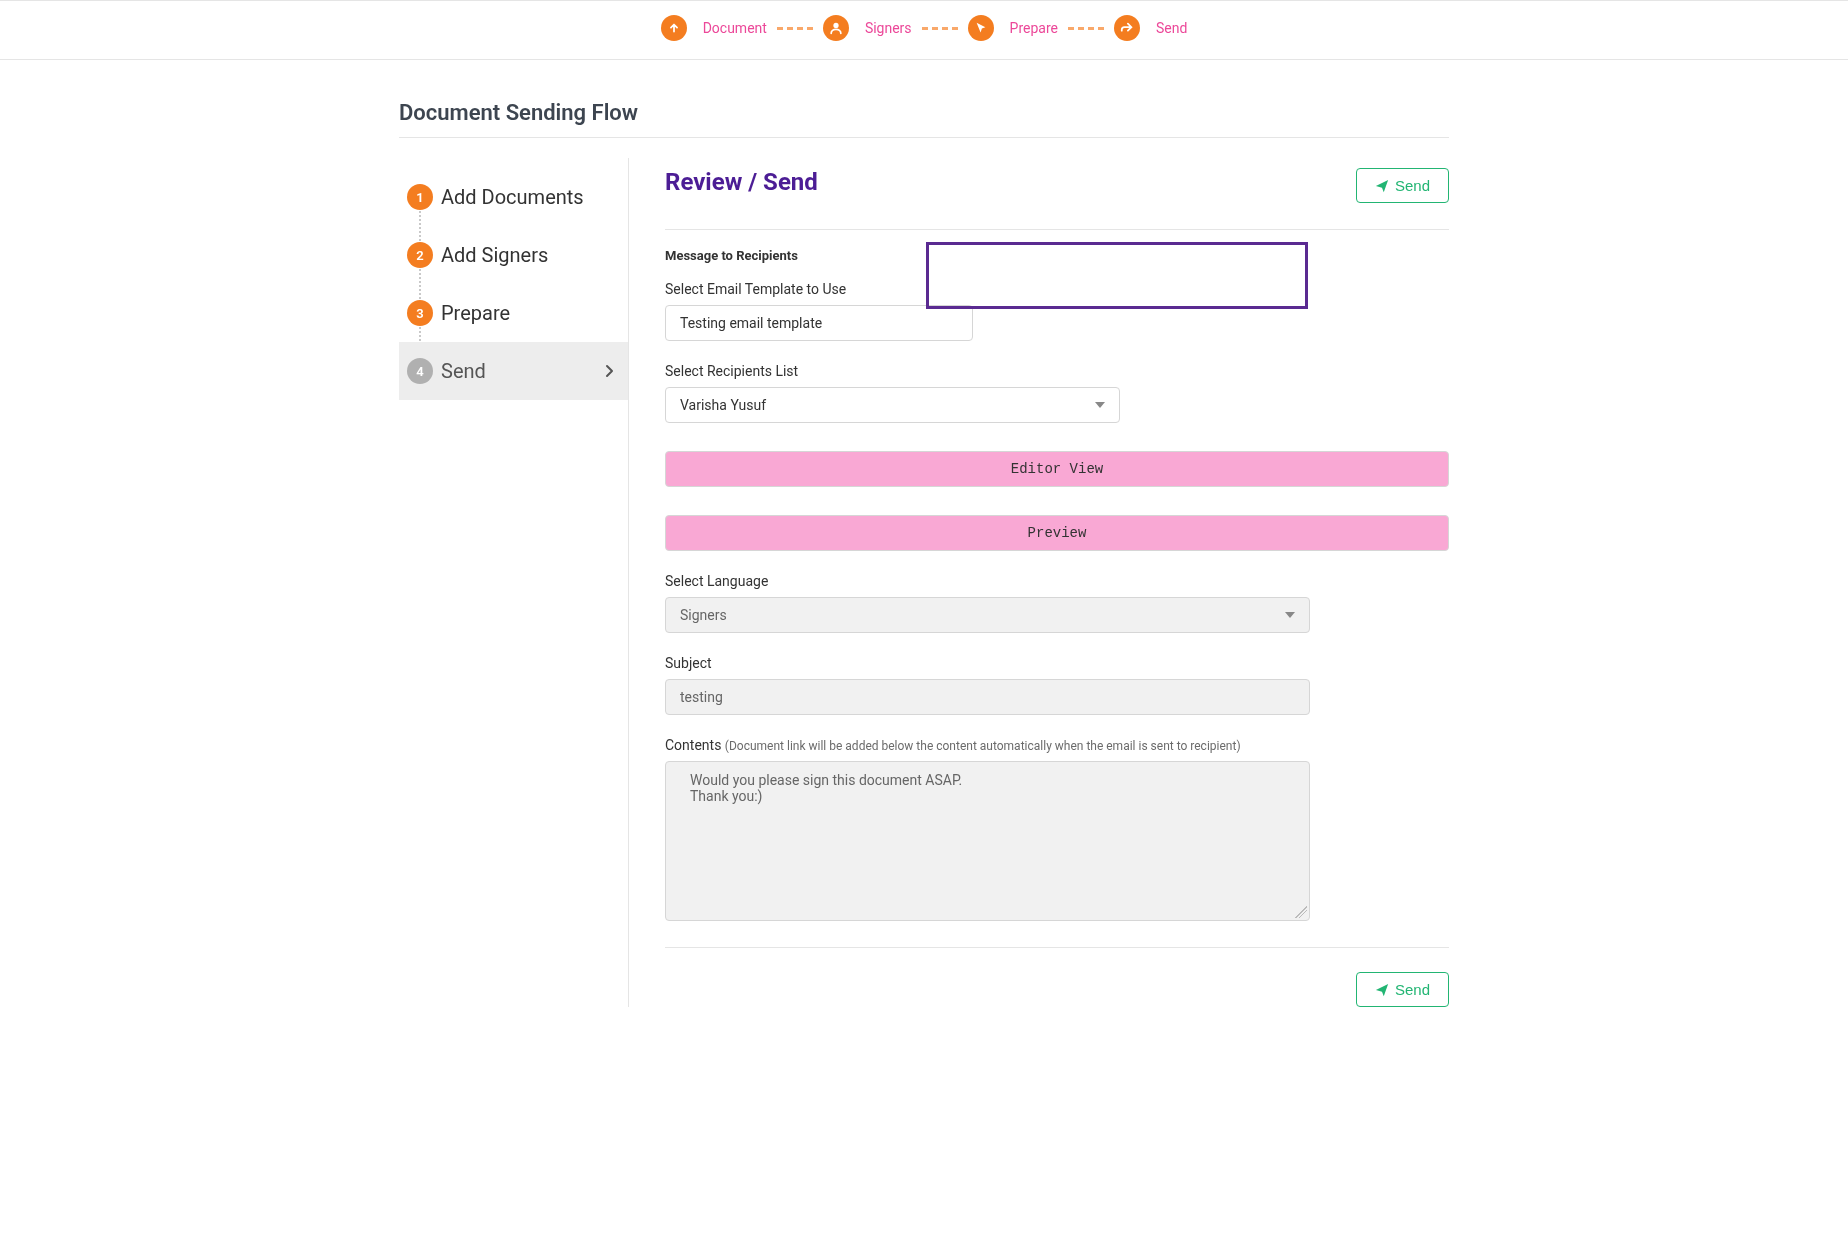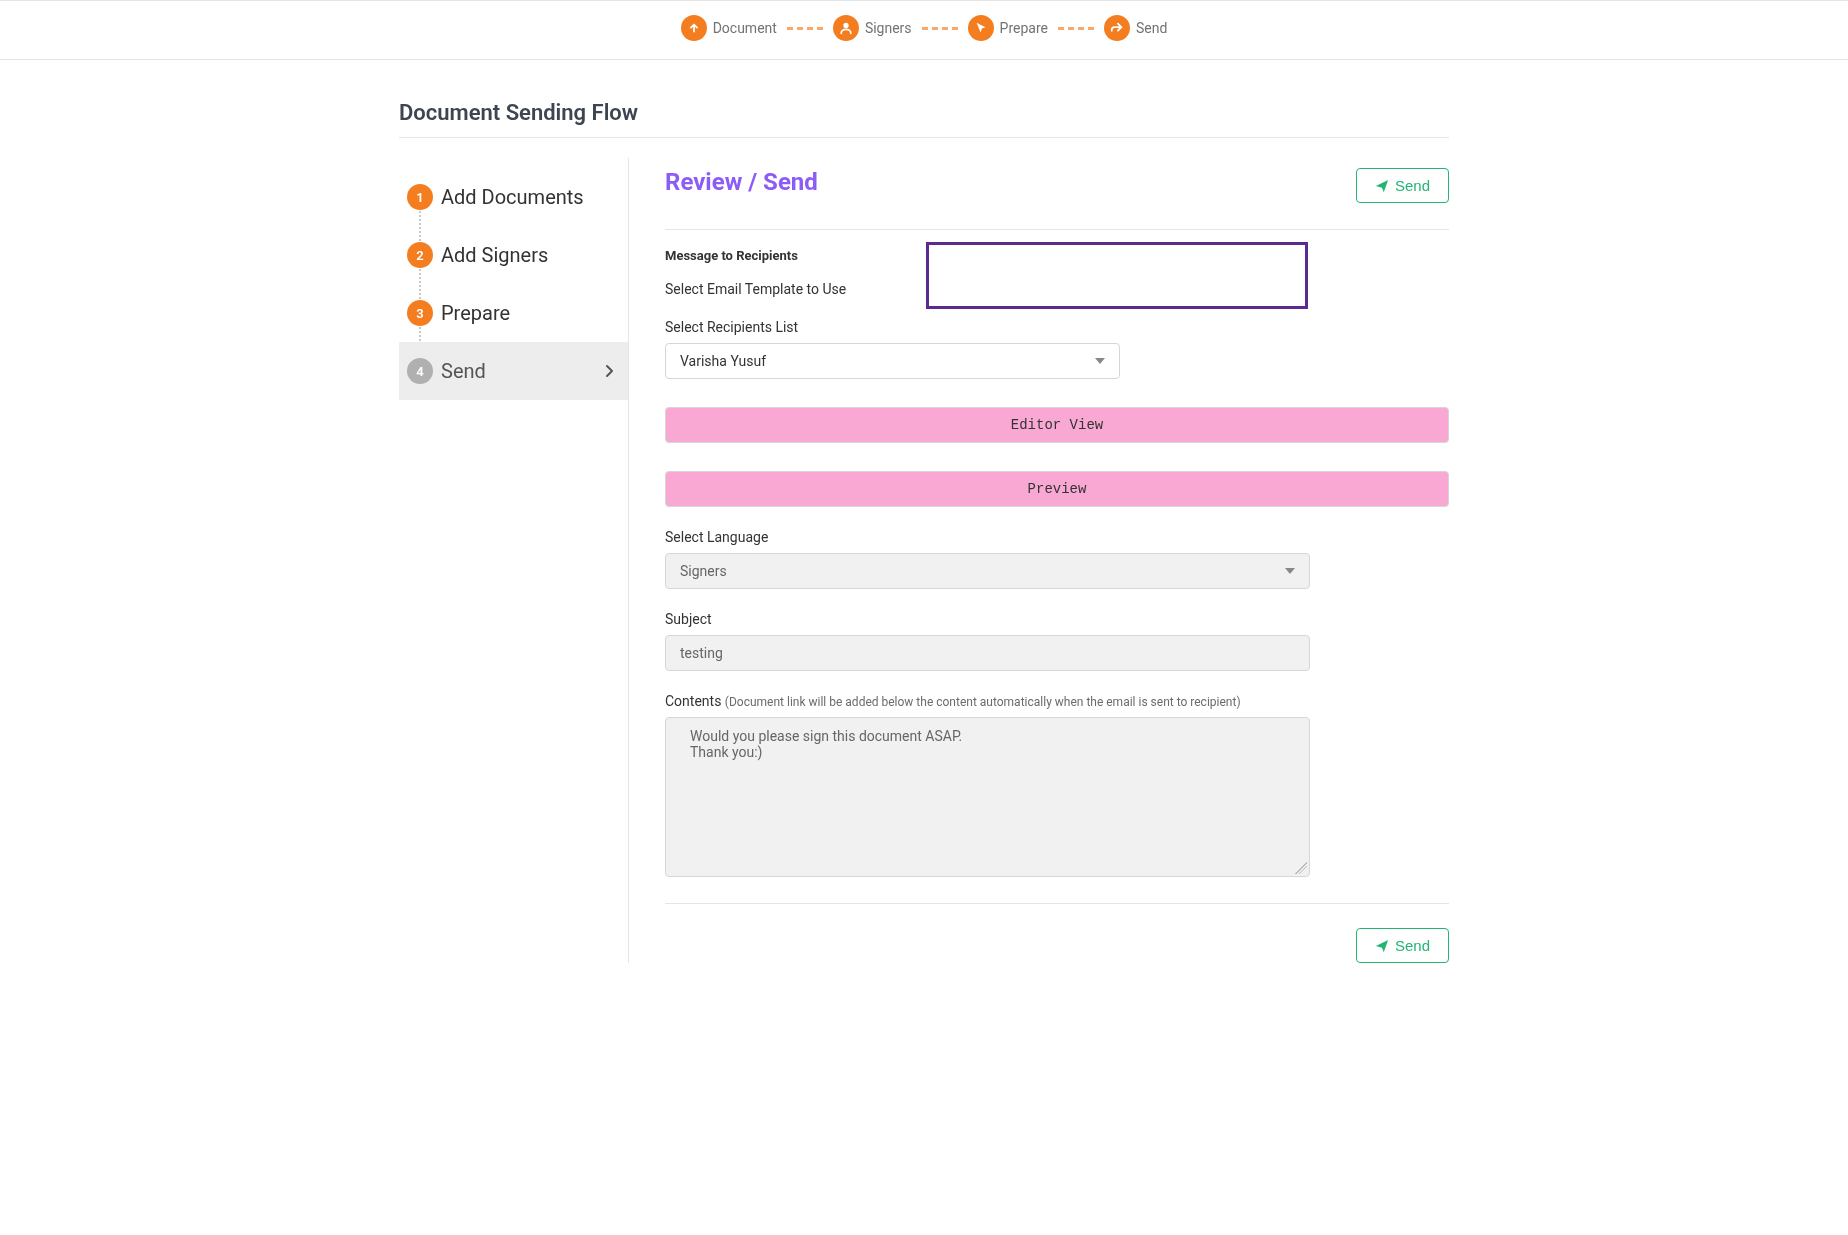--- a/index.html
+++ b/index.html
@@ -17,21 +17,21 @@
     align-items: center;
     gap: 6px;
   }
   .topstep { display: flex; align-items: center; }
   .topstep .circle {
     width: 26px; height: 26px; border-radius: 50%;
     background: #f47d20;
     display: inline-flex; align-items: center; justify-content: center;
     color: #fff;
   }
-  .topstep .lbl { font-size: 14px; margin-left: 6px; color: #737373; }
+  .topstep .lbl { font-size: 14px; margin-left: 16px; color: #ec4899; }
   .dashes {
     width: 36px;
     border-top: 3px dashed #f9a86a;
     height: 0;
     margin: 0 4px;
   }
 
   .page {
     width: 1050px;
     margin: 40px auto 0;
@@ -89,21 +89,21 @@
   .main {
     flex: 1;
     padding-left: 36px;
     padding-top: 10px;
   }
   .header-row {
     display: flex; align-items: flex-start; justify-content: space-between;
   }
   .review-title {
     font-size: 24px; font-weight: 700;
-    color: #8b5cf6;
+    color: #4c1d95;
   }
   .btn-send {
     border: 1px solid #22b573;
     color: #22b573;
     background: #fff;
     padding: 8px 18px;
     border-radius: 4px;
     font-size: 15px;
     cursor: pointer;
     display: inline-flex; align-items: center; gap: 6px;
@@ -264,20 +264,21 @@
           </span>
           <span>Send</span>
         </button>
       </div>
       <hr class="main-hr">
 
       <div class="section-sub">Message to Recipients</div>
 
       <div class="field-block">
         <div class="field-label">Select Email Template to Use</div>
+        <div class="input-box template-input"><span>Testing email template</span></div>
       </div>
 
       <div class="field-block">
         <div class="field-label">Select Recipients List</div>
         <div class="recip-row">
           <div class="input-box recip-select">
             <span>Varisha Yusuf</span>
             <span class="triangle-down"></span>
           </div>
           <button class="btn-outline">Editor View</button>

